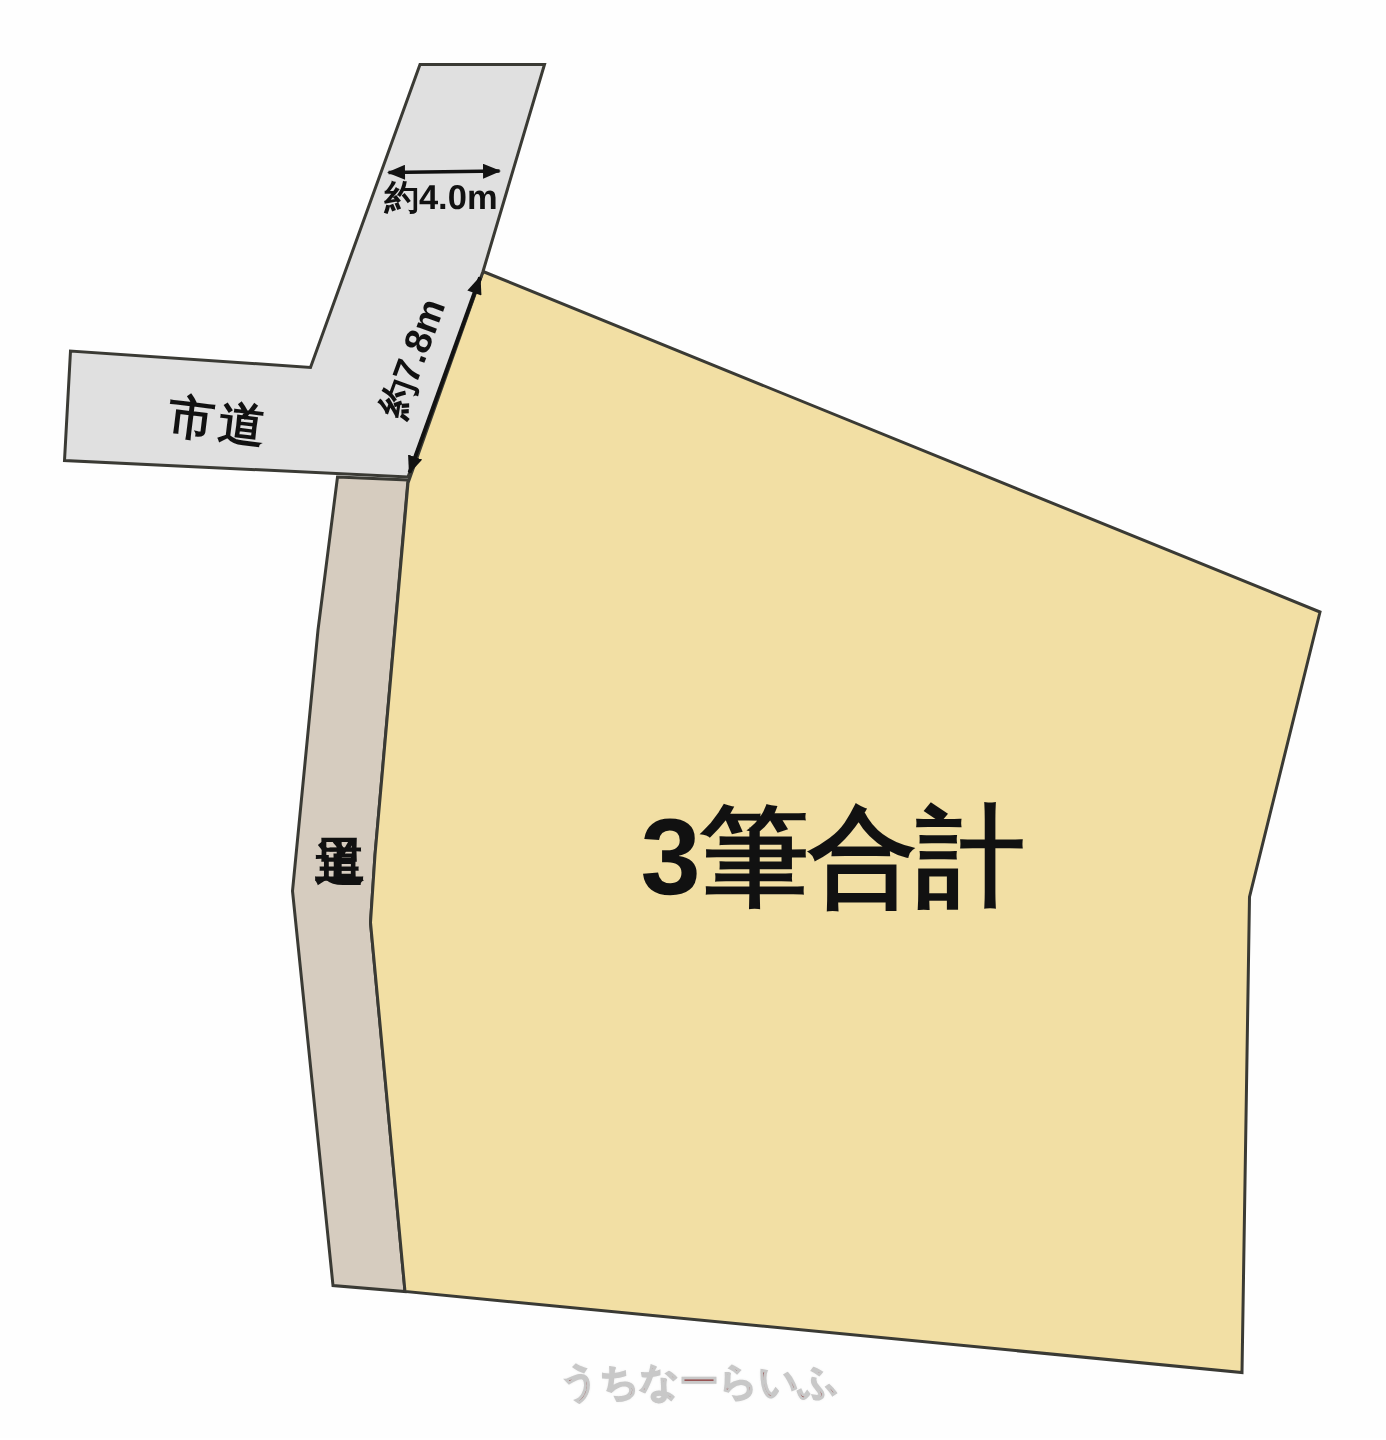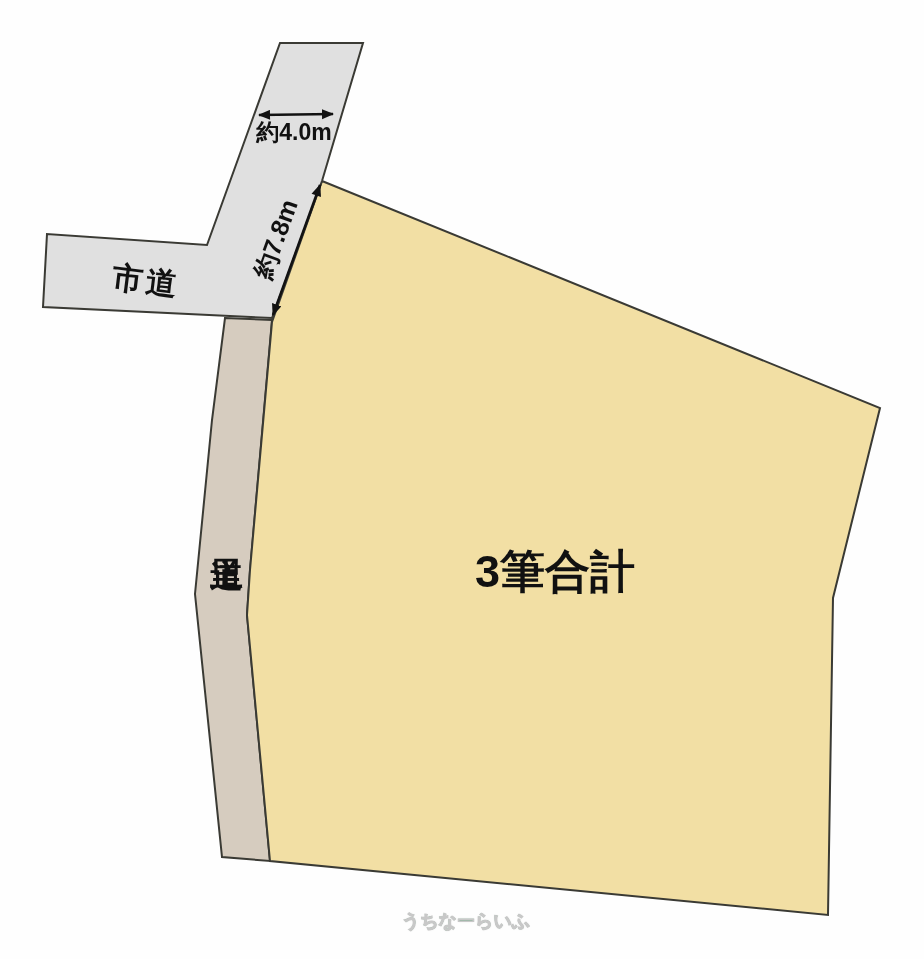--- a/index.html
+++ b/index.html
@@ -59,30 +59,30 @@
     left: 227px;
     top: 532px;
     font-size: 33px;
     writing-mode: vertical-rl;
     text-orientation: upright;
     transform: translate(-50%, -50%);
   }
   .lbl-main {
     left: 555px;
     top: 572px;
-    font-size: 45px;
+    font-size: 72px;
     line-height: 60px;
     text-align: center;
     transform: translate(-50%, -50%);
   }
   .watermark {
     left: 466px;
     top: 921px;
-    font-size: 18px;
-    color: #15803d;
+    font-size: 26px;
+    color: #7f1d1d;
     -webkit-text-stroke: 1px #c6c6c6;
     text-shadow: 0 0 2px #d8d8d8;
     opacity: 0.95;
     transform: translate(-50%, -50%);
   }
 </style>
 </head>
 <body>
 
 <div class="canvas">

